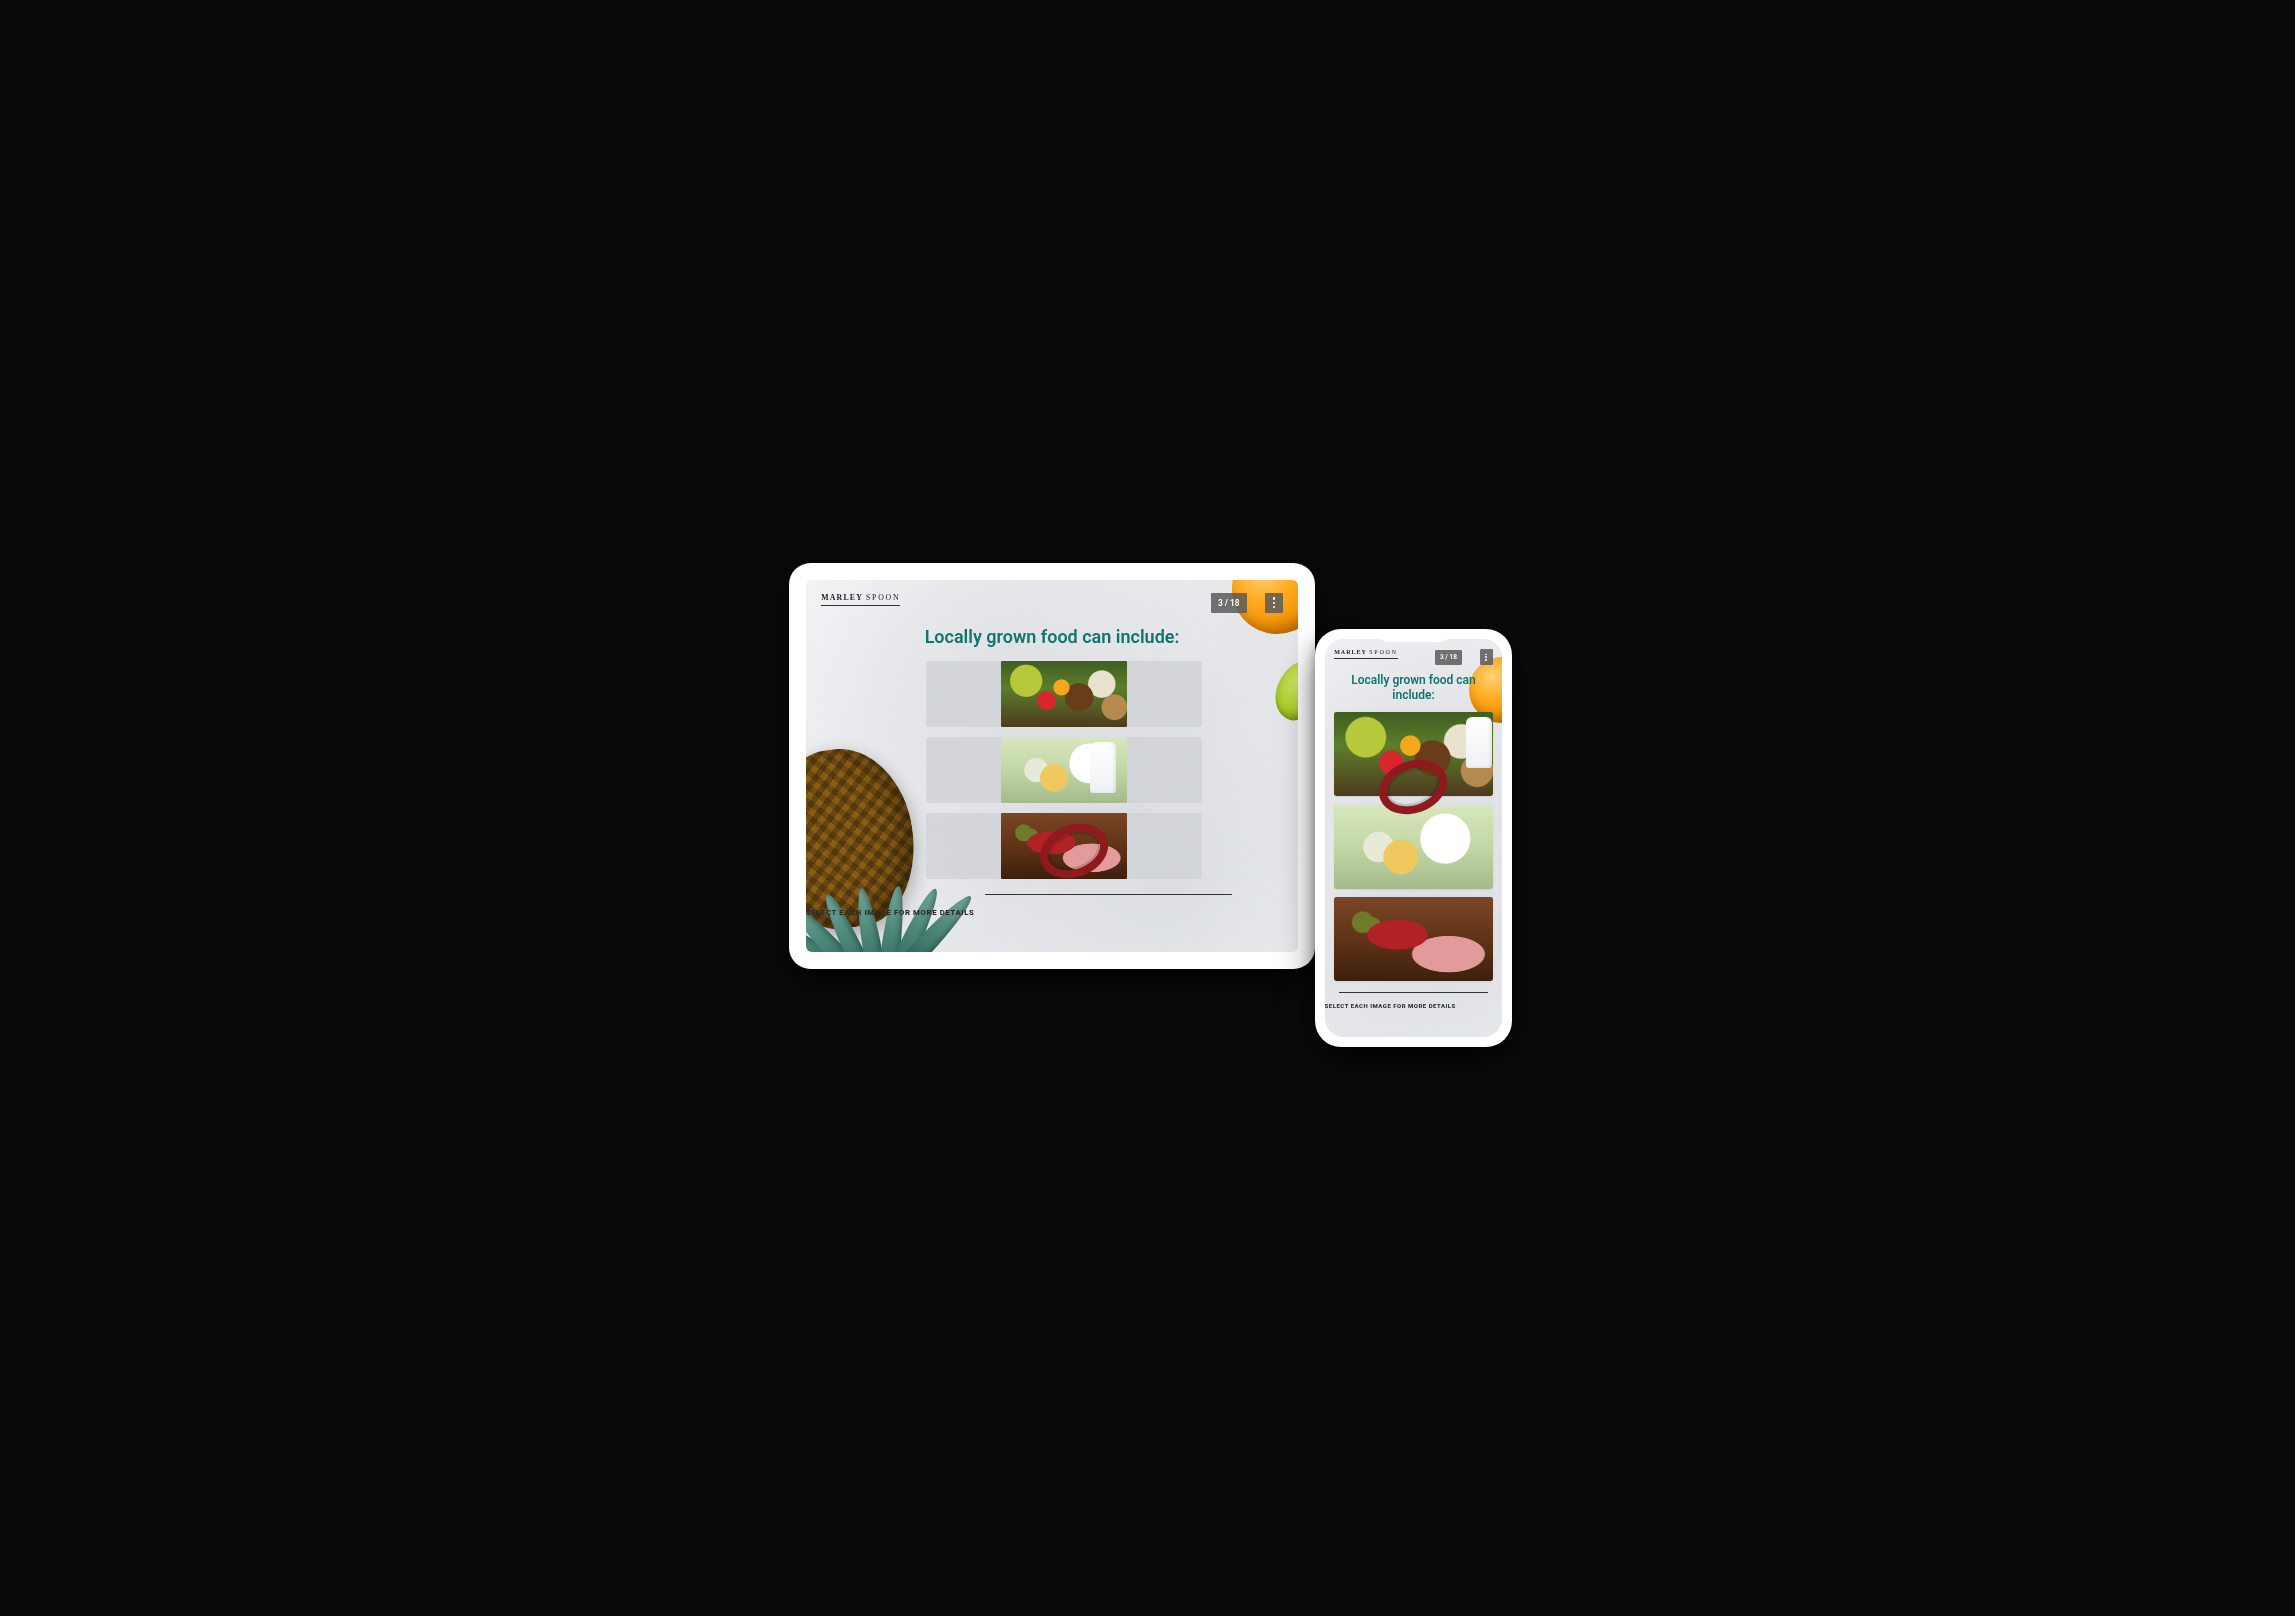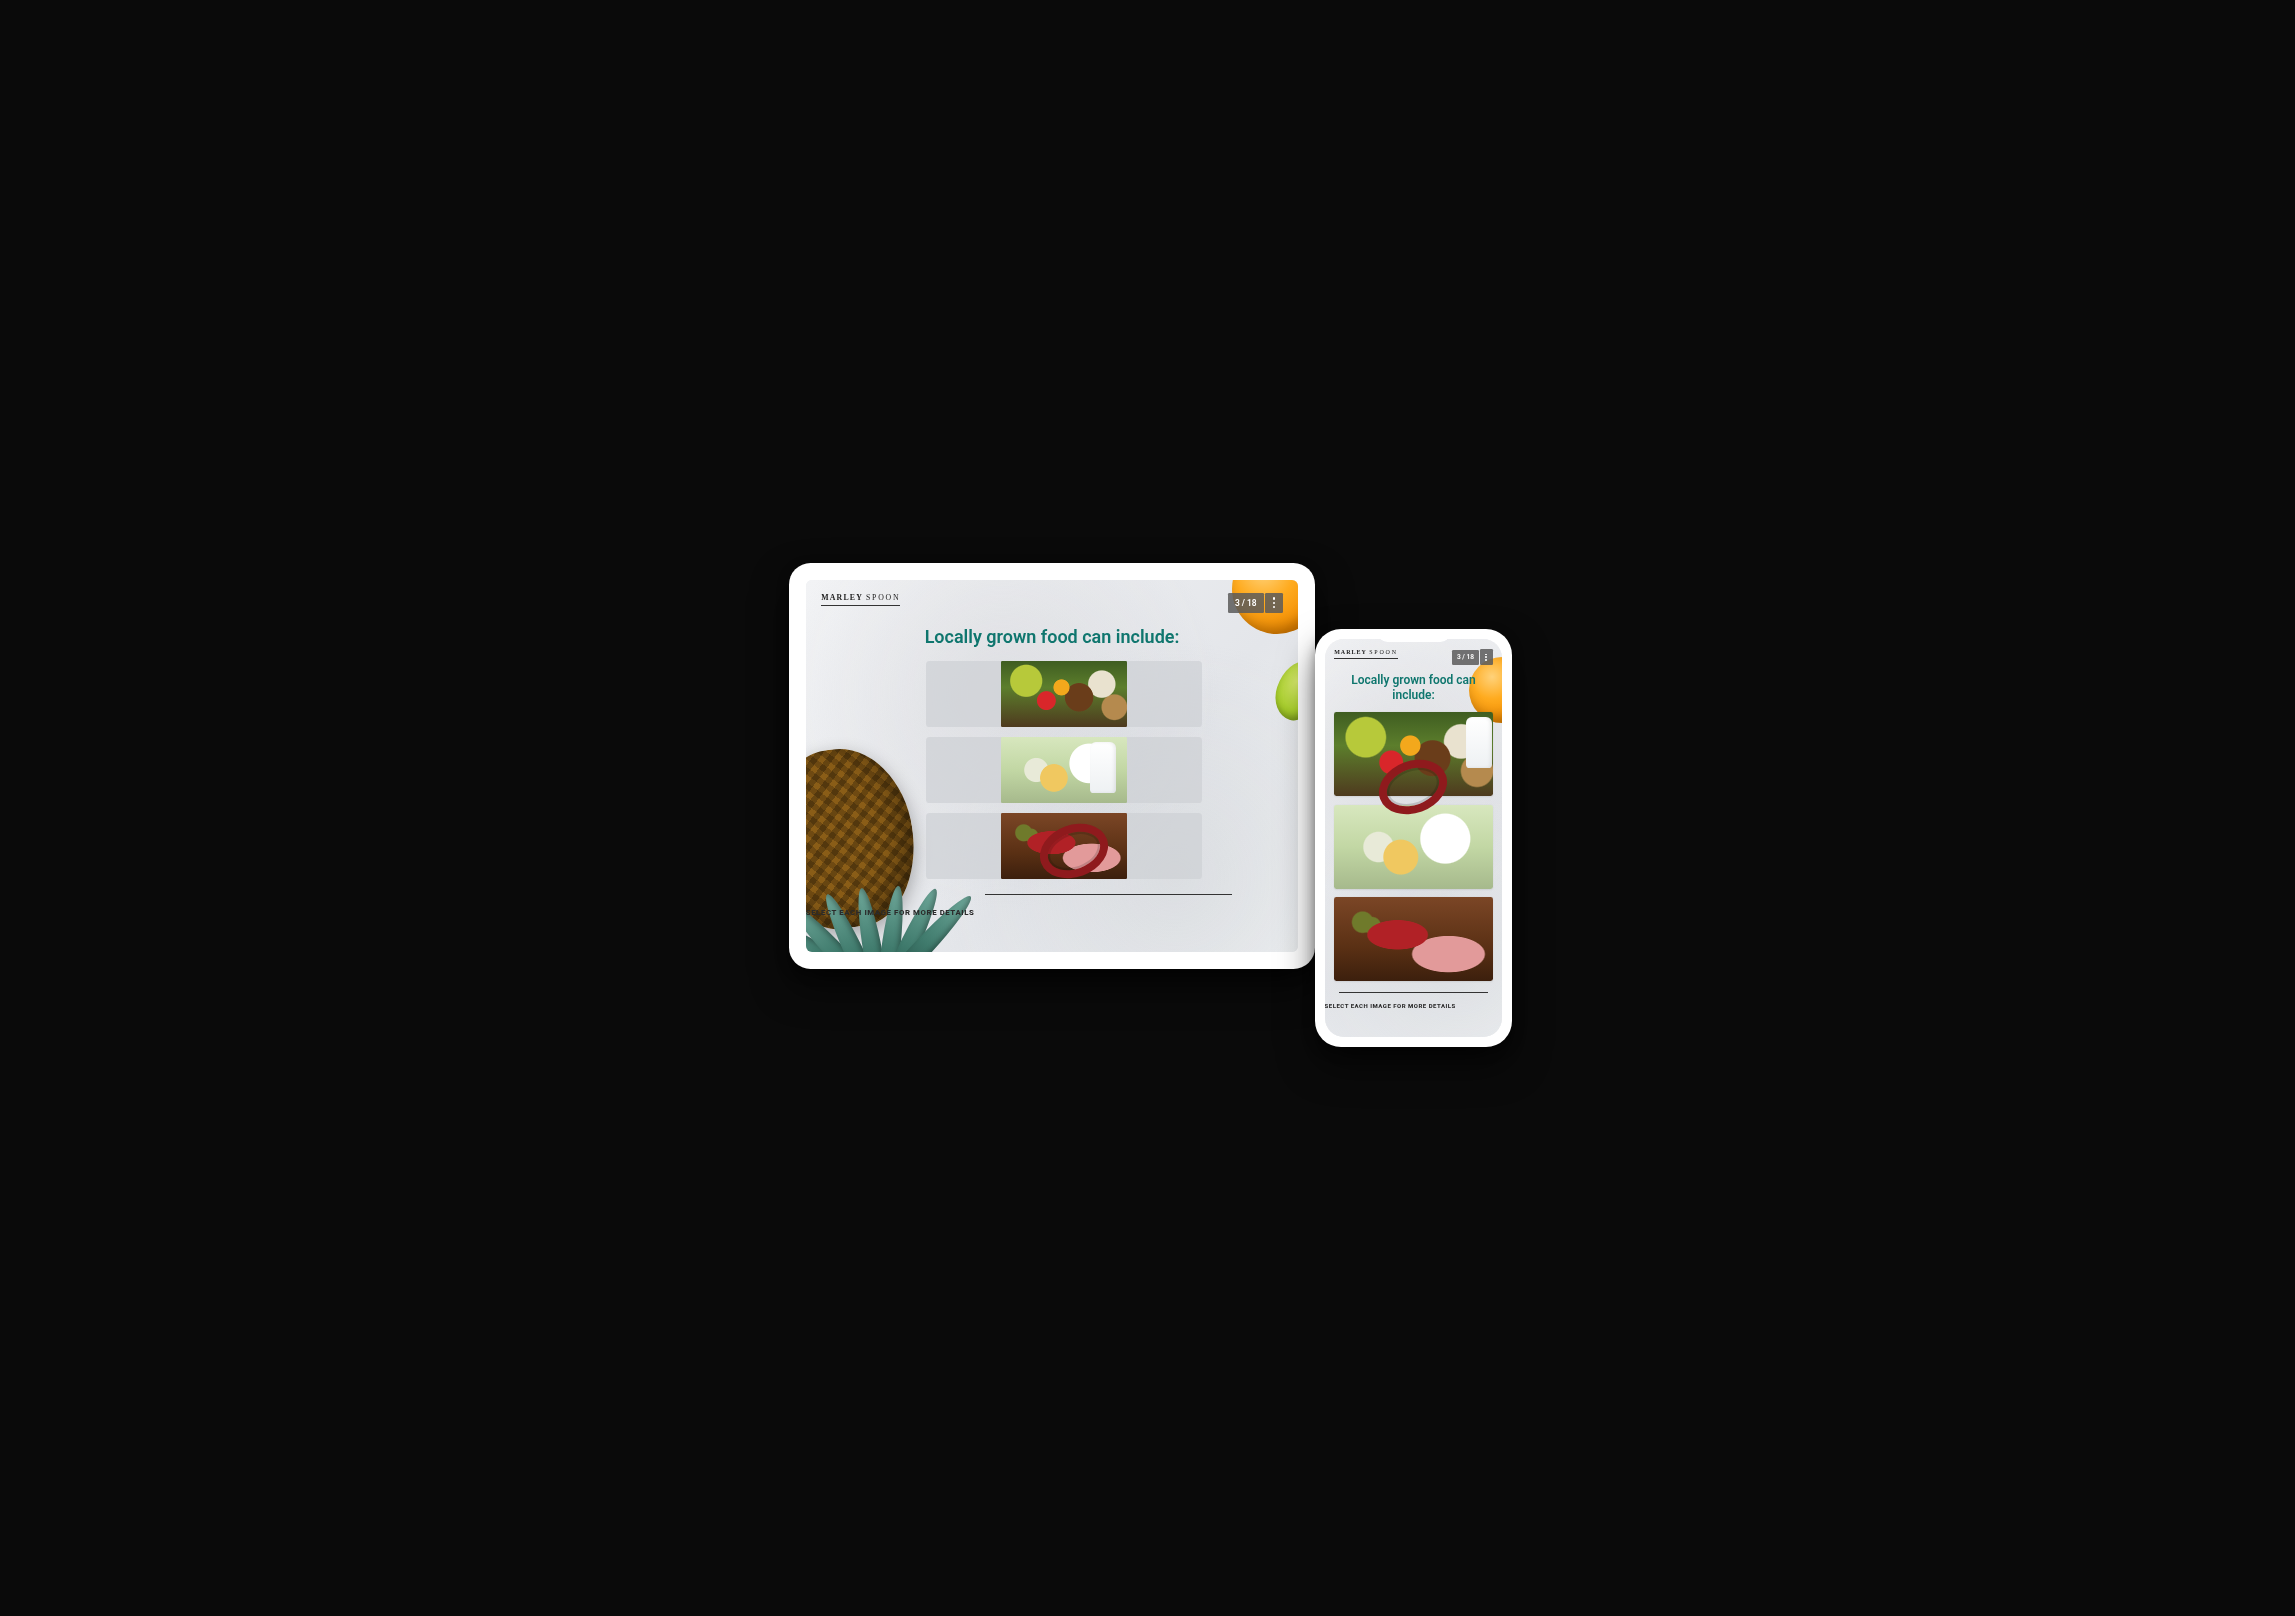--- a/index.html
+++ b/index.html
@@ -103,21 +103,21 @@
     font-size: 7.8px;
     font-weight: 700;
     letter-spacing: 1.2px;
     color:#1c1c1c;
   }
   .brand .thin { font-weight:400; letter-spacing:1.8px;}
   .brand-underline{
     height:0.6px; background:#333; margin-top:3.6px; width:100%;
   }
   .brand-wrap{ display:flex; flex-direction:column;font-family:Liberation Serif, serif; }
-  .hdr-right { display:flex; gap:1px; align-items:center; }
+  .hdr-right { display:flex; gap:18px; align-items:center; }
   .counter {
     background: rgba(90,90,90,0.85);
     color:#fff;
     font-size:8.4px; font-weight:600;
     padding: 4.8px 7.2px;
     border-radius:1.2px;
   }
   .kebab {
     background: rgba(90,90,90,0.85);
     width:18px; height:20.3px;

